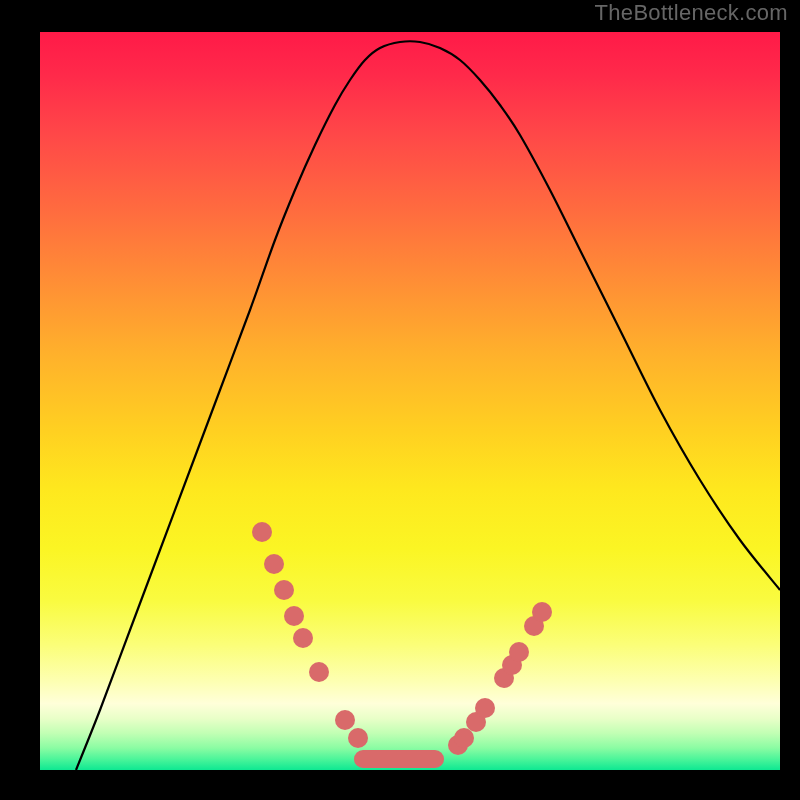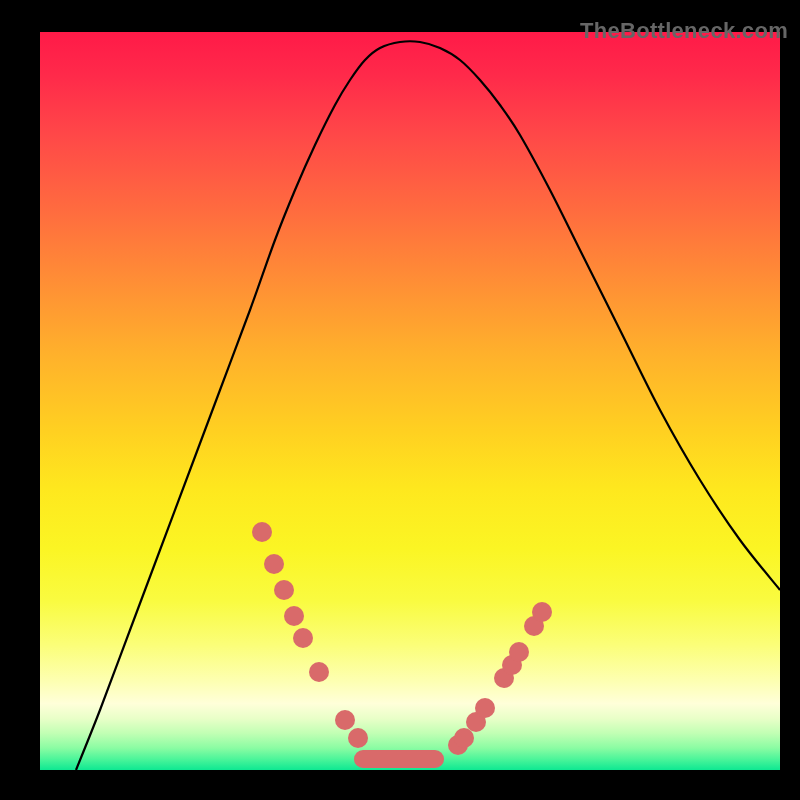--- a/index.html
+++ b/index.html
@@ -5,25 +5,25 @@
   * { margin: 0; padding: 0; box-sizing: border-box; }
   body {
     width: 800px;
     height: 800px;
     background: #000;
     position: relative;
     font-family: Arial, sans-serif;
   }
   .watermark {
     position: absolute;
-    top: 18px;
+    top: 0;
     right: 12px;
     color: #666;
     font-size: 22px;
-    font-weight: 700;
+    font-weight: 400;
     z-index: 10;
     letter-spacing: 0.3px;
   }
   .plot-area {
     position: absolute;
     left: 40px;
     top: 32px;
     width: 740px;
     height: 738px;
     overflow: hidden;

